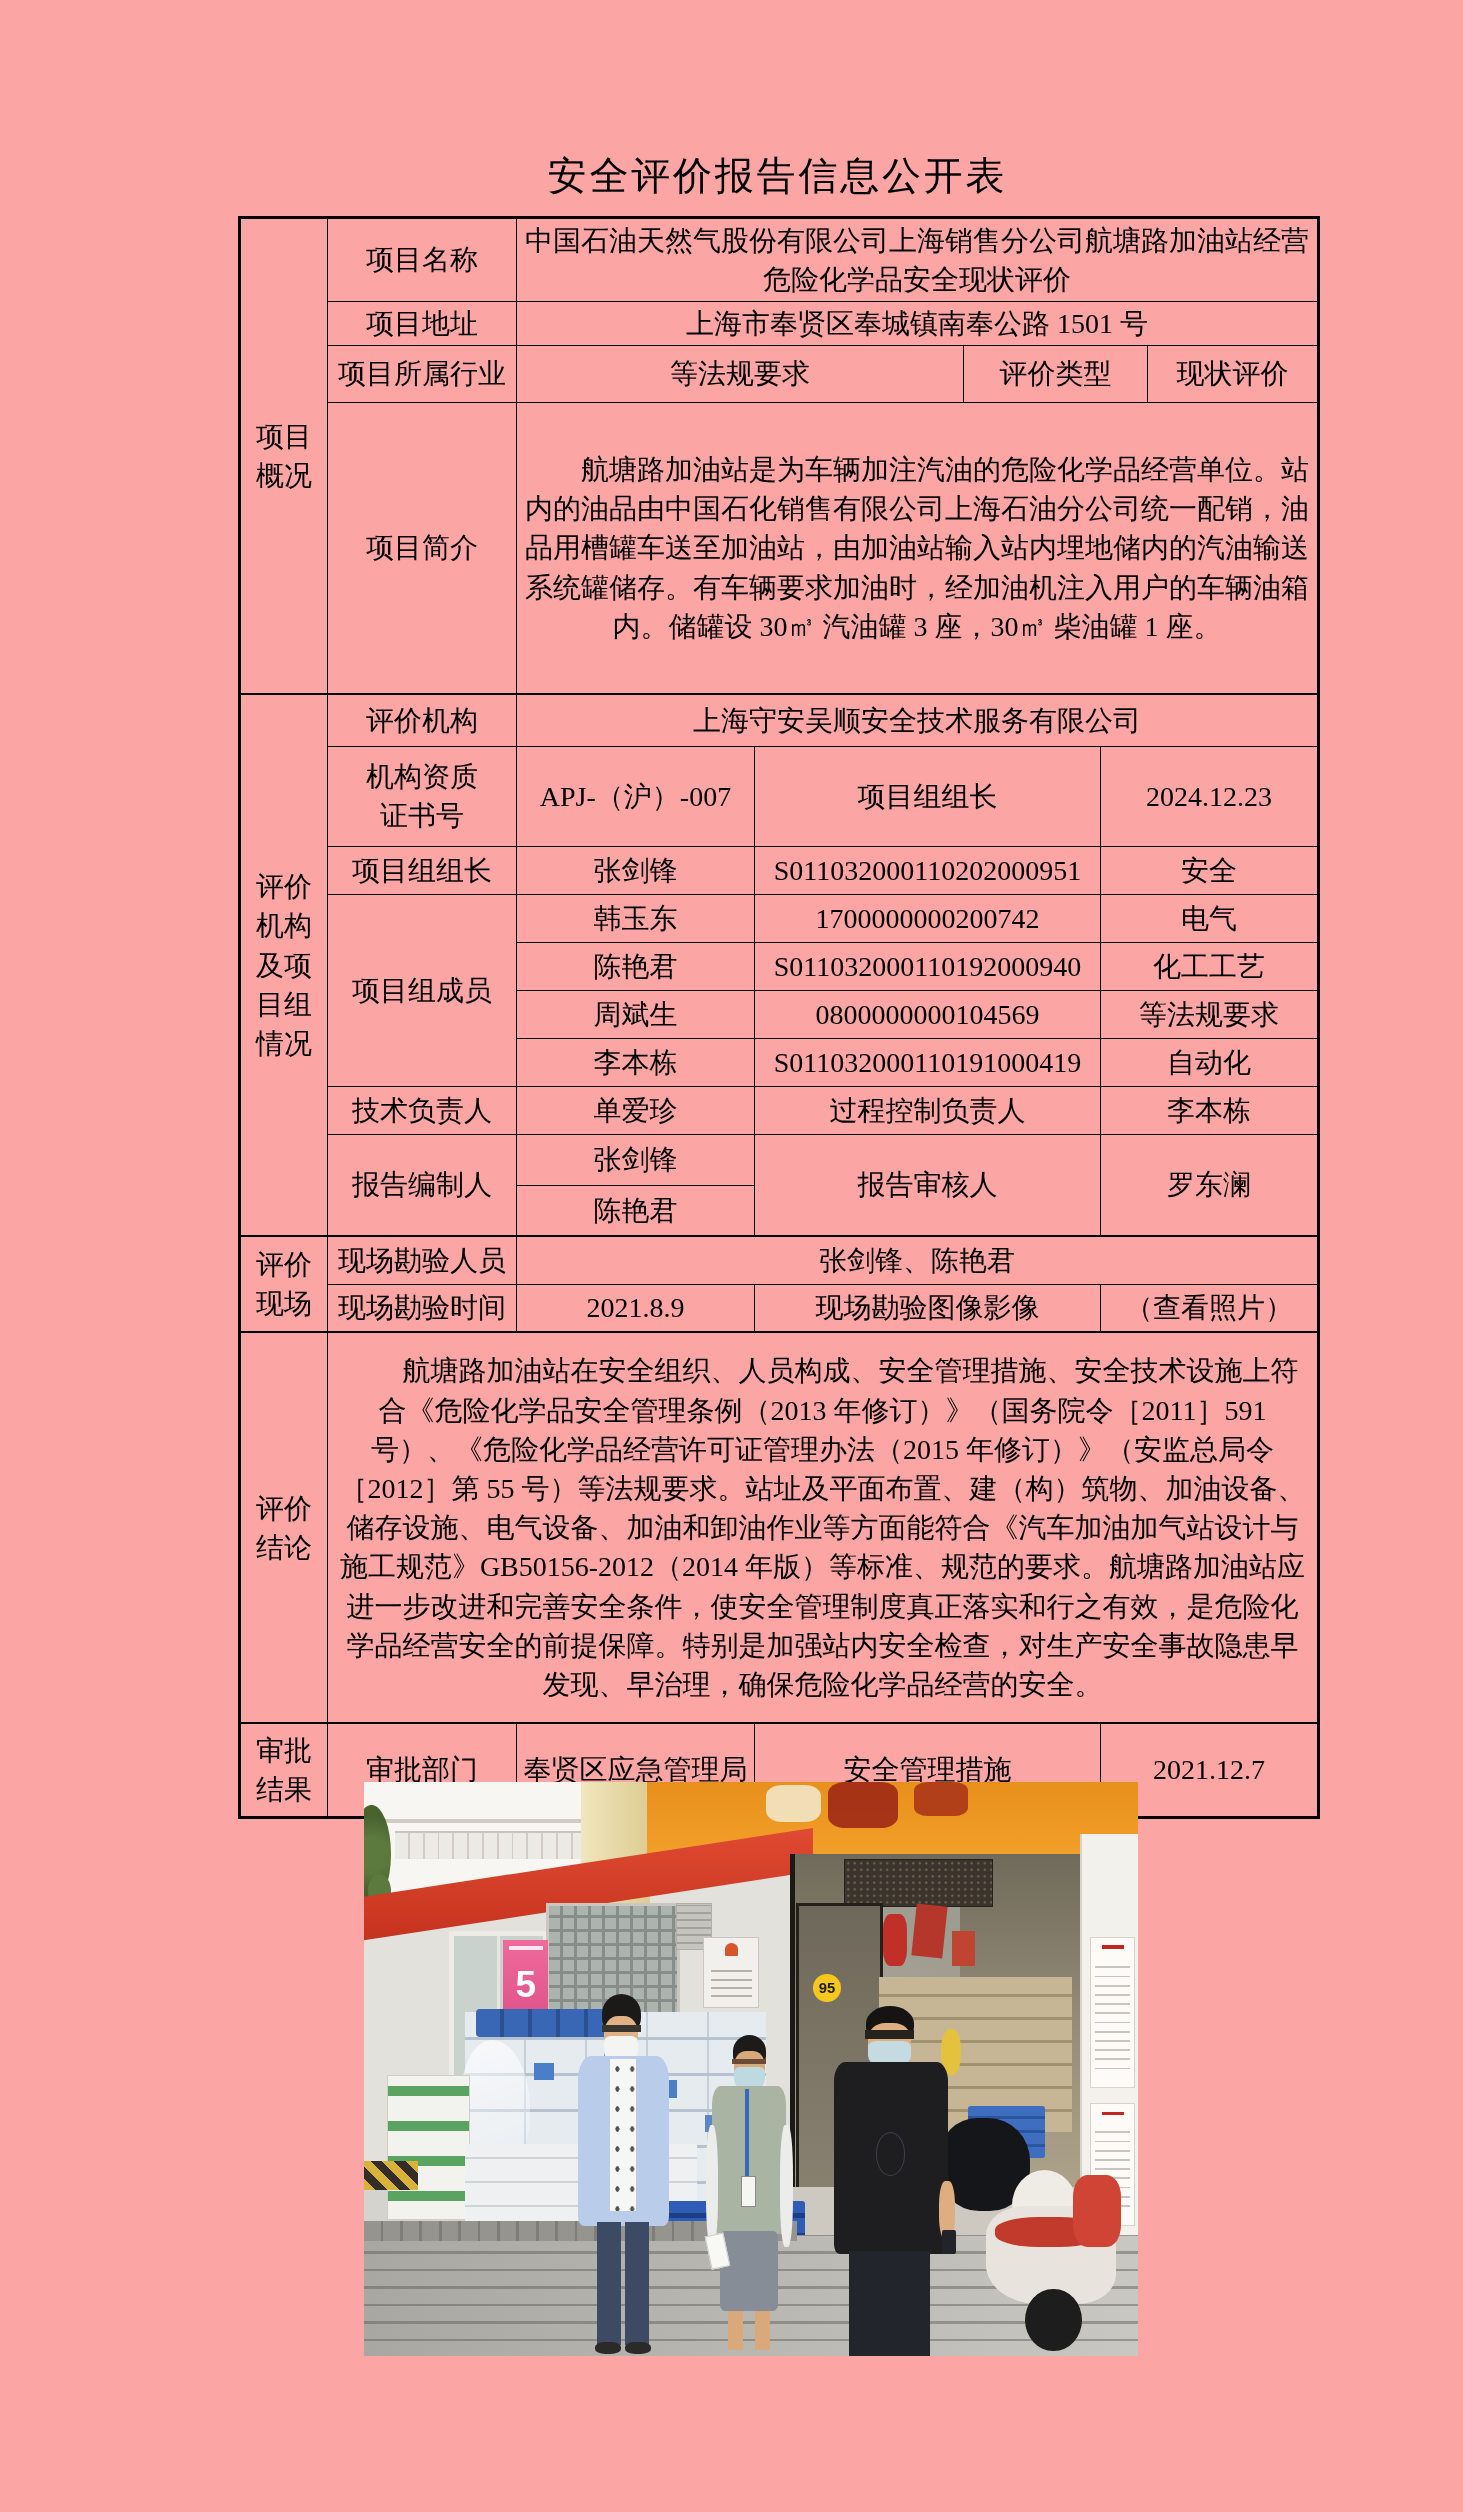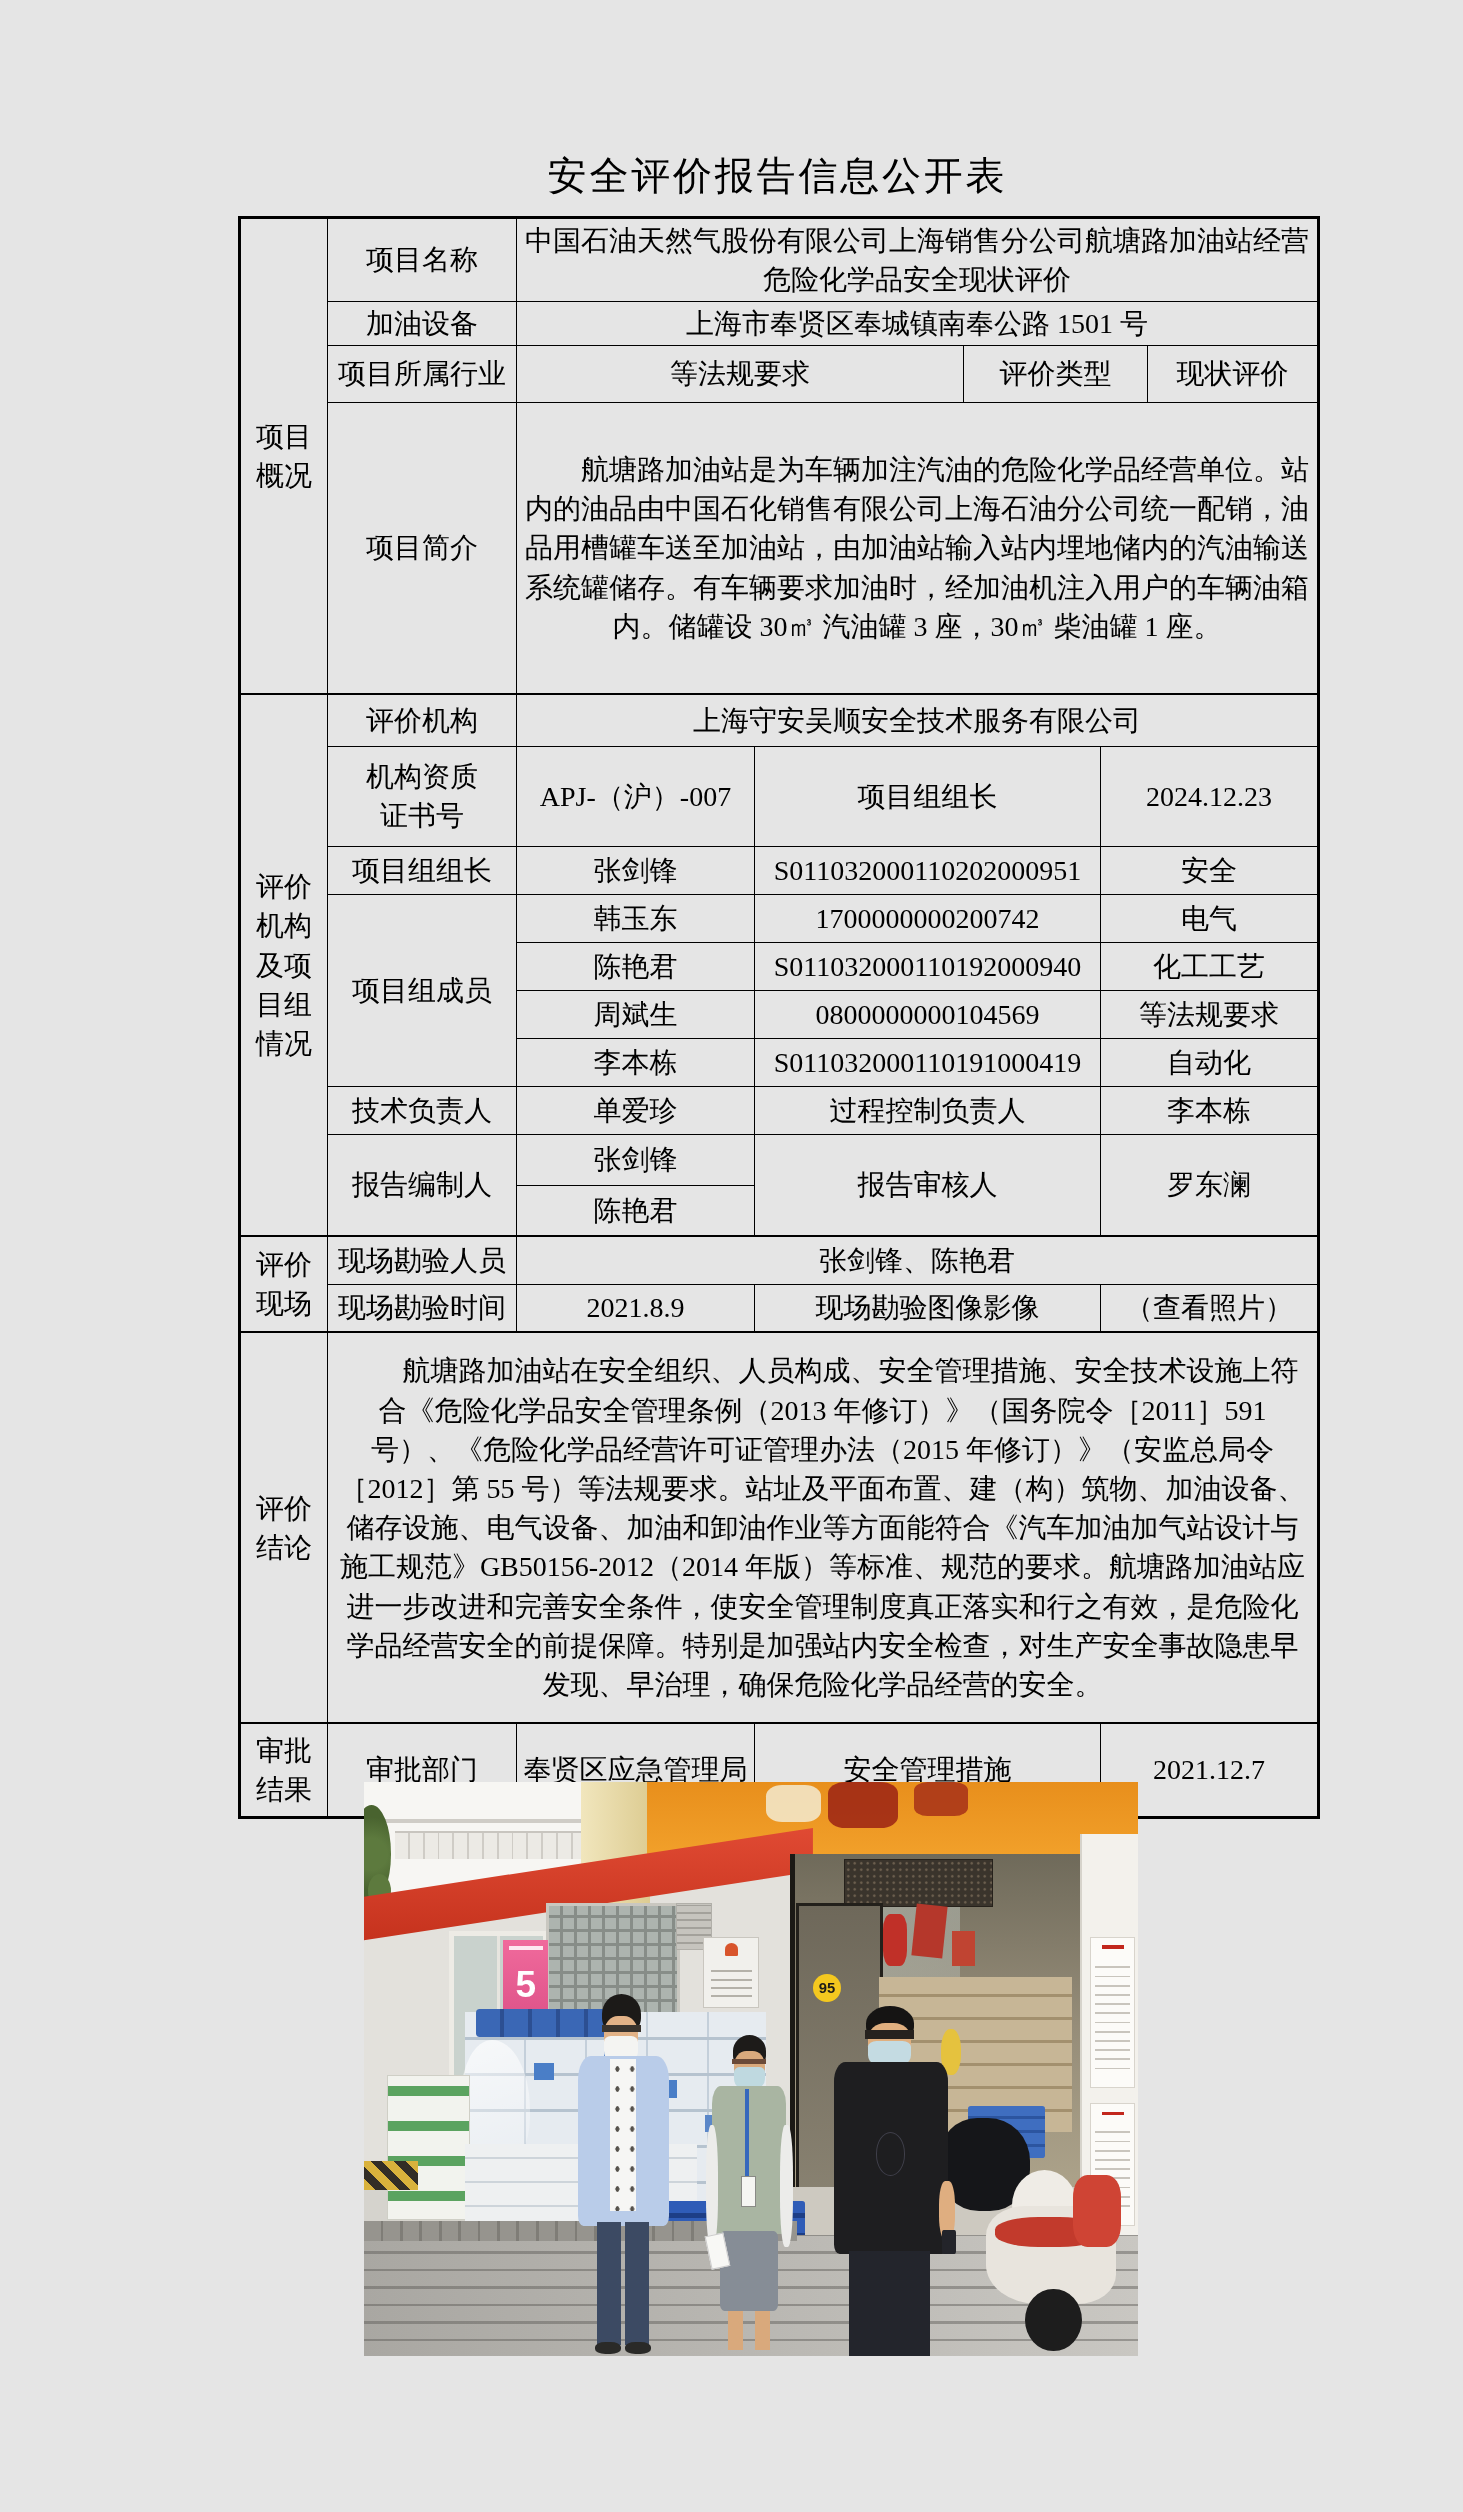--- a/index.html
+++ b/index.html
@@ -1,16 +1,16 @@
 <!DOCTYPE html>
 <html style="font-size:14.8px"><head>
 <meta charset="utf-8">
 <style>
   html,body{margin:0;padding:0;background:#ffffff;}
-  .page{position:relative;width:1463px;height:2512px;background:#e5e5e5;overflow:hidden;
+  .page{position:relative;width:1463px;height:2512px;background:#fca5a5;overflow:hidden;
         font-family:"Liberation Serif","DejaVu Serif",serif;color:#000;}
   .doc-title{position:absolute;left:238px;top:146px;width:1079px;height:59px;
              text-align:center;font-size:39px;font-weight:500;letter-spacing:2.8px;line-height:59px;}
   table.main{position:absolute;left:238px;top:216px;width:1079px;
              border-collapse:collapse;table-layout:fixed;
              border:3.7px solid #000;font-size:28px;}
   table.main td{border:1.8px solid #000;text-align:center;vertical-align:middle;
                 padding:1.8px 5.5px;line-height:1.4;overflow:hidden;}
   tr.sec td{border-top:2.8px solid #000;}
   .v-label{white-space:pre-line;line-height:1.7;}
@@ -43,21 +43,21 @@
         <col style="width:171px">
     </colgroup>
     <tbody>
       <tr class="r-name">
         <td class="v-label" rowspan="4">项目
 概况</td>
         <td>项目名称</td>
         <td colspan="5">中国石油天然气股份有限公司上海销售分公司航塘路加油站经营危险化学品安全现状评价</td>
       </tr>
       <tr class="r-addr">
-        <td>加油设备</td>
+        <td>项目地址</td>
         <td colspan="5">上海市奉贤区奉城镇南奉公路 1501 号</td>
       </tr>
       <tr class="r-ind">
         <td>项目所属行业</td>
         <td colspan="2">等法规要求</td>
         <td colspan="2">评价类型</td>
         <td>现状评价</td>
       </tr>
       <tr class="r-intro">
         <td>项目简介</td>

